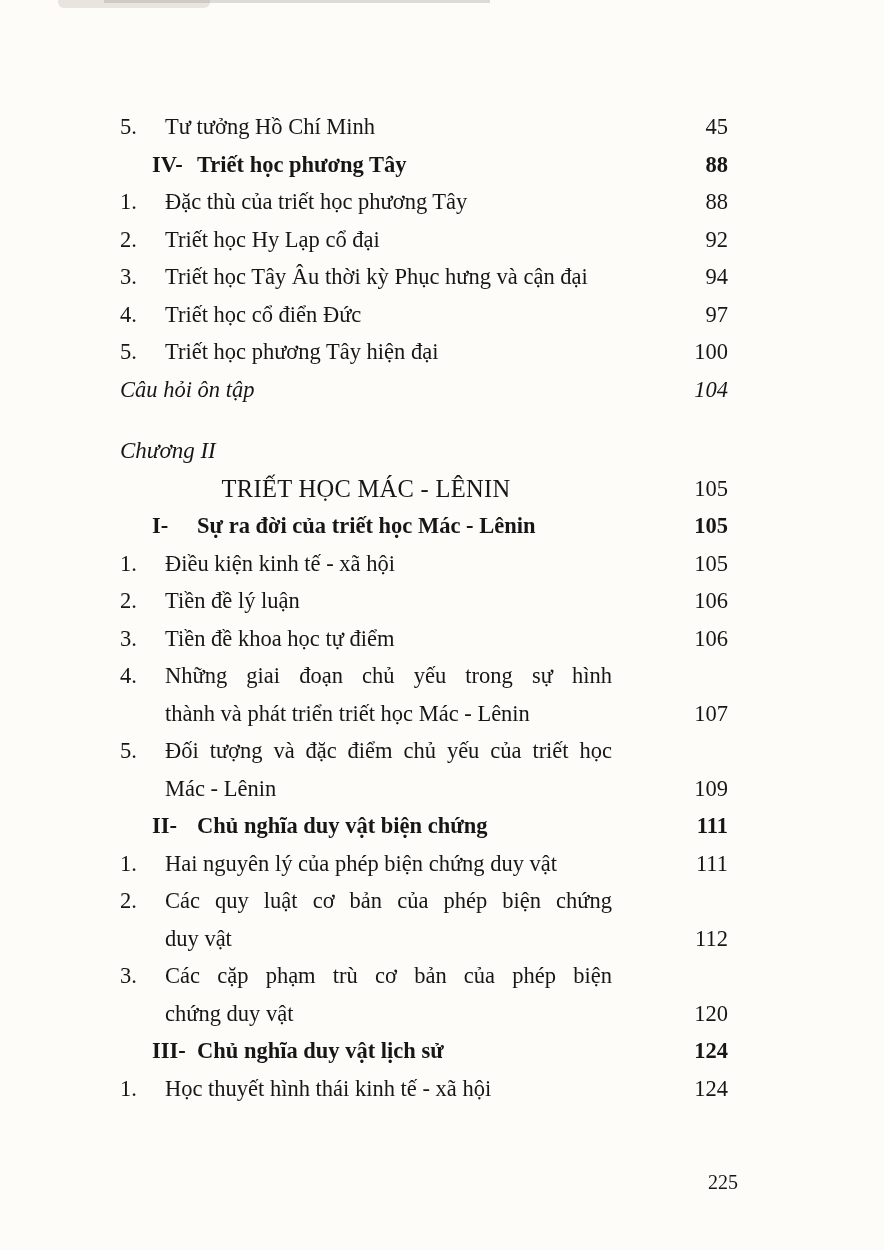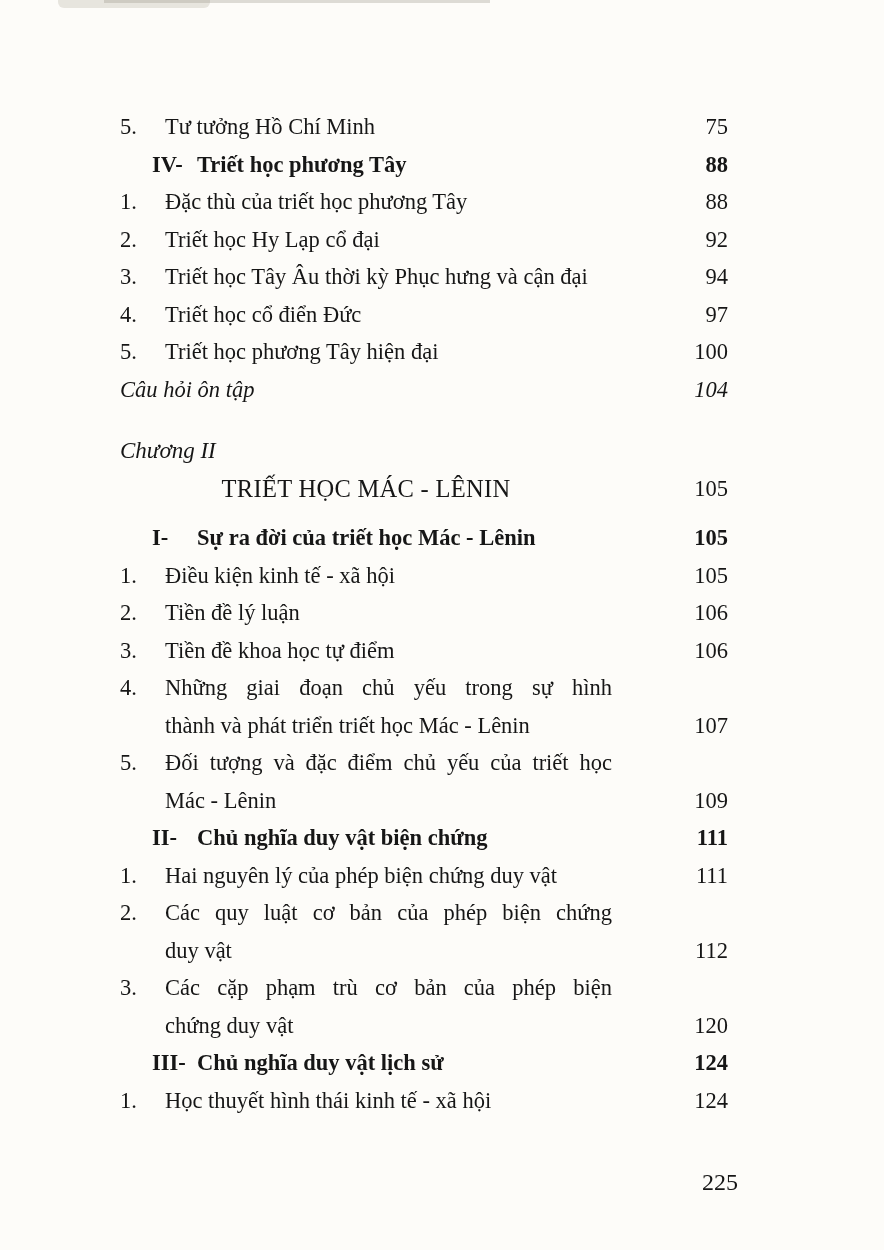--- a/index.html
+++ b/index.html
@@ -60,46 +60,46 @@
     align-self:flex-end;
   }
   .bold { font-weight:bold;margin-left:32px; }
   .italic { font-style:italic;gap:44px; }
   .chapter-label { margin-top:24px; }
   .chapter-label .title {
     text-align:left;
     font-style:italic;
     font-size:23px;
   }
-  .chapter-title { margin-bottom:12px; }
+  .chapter-title { }
   .chapter-title .title {
     text-align:center;
     font-size:24.5px;
     letter-spacing:0.3px;
   }
   .folio {
     position:absolute;
     right:146px; top:1164px;
-    font-size:24px;
+    font-size:20px;
     line-height:37.5px;
   }
 </style>
 </head>
 <body>
 
 <div class="page">
   <div class="artifact-smudge"></div>
   <div class="artifact-line"></div>
   <div class="toc">
       <div class="row item">
         <span class="marker">5.</span>
         <div class="title">
           <div class="line">Tư tưởng Hồ Chí Minh</div>
         </div>
-        <span class="page-num">75</span>
+        <span class="page-num">45</span>
       </div>
       <div class="row item bold">
         <span class="marker">IV-</span>
         <div class="title">
           <div class="line">Triết học phương Tây</div>
         </div>
         <span class="page-num">88</span>
       </div>
       <div class="row item">
         <span class="marker">1.</span>

